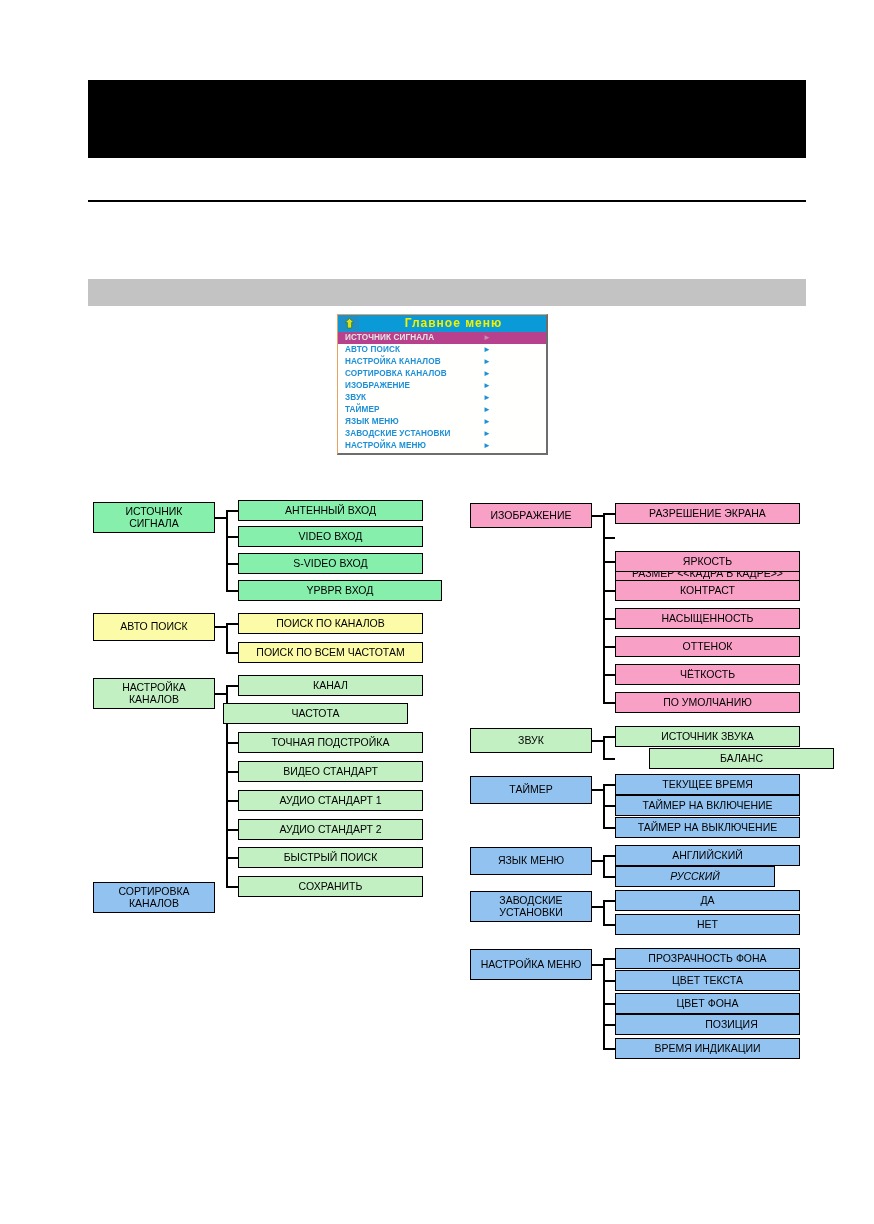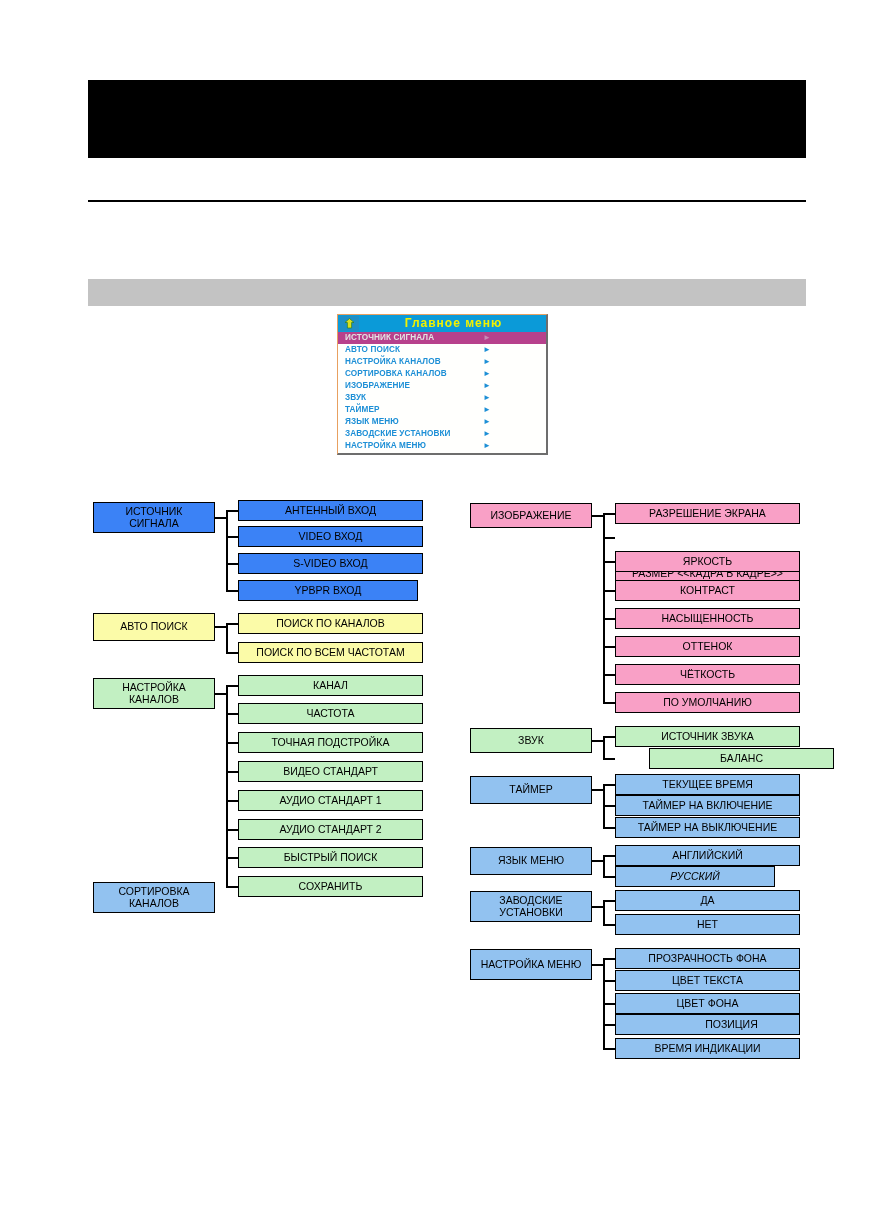--- a/index.html
+++ b/index.html
@@ -107,21 +107,21 @@
     border: 1.6px solid #000000;
     display: flex;
     align-items: center;
     justify-content: center;
     text-align: center;
     font-size: 10.5px;
     color: #000000;
     line-height: 11.5px;
     white-space: pre-line;
   }
-  .c-orange { background: #3b82f6; }
+  .c-orange { background: #86efac; }
   .c-yellow { background: #fbfba8; }
   .c-green  { background: #c2f0c2; }
   .c-blue   { background: #92c2f0; }
   .c-pink   { background: #f9a0c6; }
 
   
   .ln {
     position: absolute;
     background: #000000;
   }
@@ -213,36 +213,36 @@
 СИГНАЛА</div>
       <div class="ln" style="left: 215px; top: 517px; width: 13px; height: 2px;"></div>
       <div class="ln" style="left: 226px; top: 510px; width: 2px; height: 82px;"></div>
       <div class="ln" style="left: 226px; top: 510px; width: 12px; height: 2px;"></div>
       <div class="box c-orange" style="left: 238px; top: 500px; width: 185px; height: 21px;">АНТЕННЫЙ ВХОД</div>
       <div class="ln" style="left: 226px; top: 536px; width: 12px; height: 2px;"></div>
       <div class="box c-orange" style="left: 238px; top: 526px; width: 185px; height: 21px;">VIDEO ВХОД</div>
       <div class="ln" style="left: 226px; top: 563px; width: 12px; height: 2px;"></div>
       <div class="box c-orange" style="left: 238px; top: 553px; width: 185px; height: 21px;">S-VIDEO ВХОД</div>
       <div class="ln" style="left: 226px; top: 590px; width: 12px; height: 2px;"></div>
-      <div class="box c-orange" style="left: 238px; top: 580px; width: 180px; height: 21px;">YPBPR ВХОД</div>
+      <div class="box c-orange" style="left: 238px; top: 580px; width: 204px; height: 21px;">YPBPR ВХОД</div>
       <div class="box c-yellow" style="left: 93px; top: 613px; width: 122px; height: 28px;">АВТО ПОИСК</div>
       <div class="ln" style="left: 215px; top: 626px; width: 13px; height: 2px;"></div>
       <div class="ln" style="left: 226px; top: 623px; width: 2px; height: 31px;"></div>
       <div class="ln" style="left: 226px; top: 623px; width: 12px; height: 2px;"></div>
       <div class="box c-yellow" style="left: 238px; top: 613px; width: 185px; height: 21px;">ПОИСК ПО КАНАЛОВ</div>
       <div class="ln" style="left: 226px; top: 652px; width: 12px; height: 2px;"></div>
       <div class="box c-yellow" style="left: 238px; top: 642px; width: 185px; height: 21px;">ПОИСК ПО ВСЕМ ЧАСТОТАМ</div>
       <div class="box c-green" style="left: 93px; top: 678px; width: 122px; height: 31px;">НАСТРОЙКА
 КАНАЛОВ</div>
       <div class="ln" style="left: 215px; top: 693px; width: 13px; height: 2px;"></div>
       <div class="ln" style="left: 226px; top: 685px; width: 2px; height: 203px;"></div>
       <div class="ln" style="left: 226px; top: 685px; width: 12px; height: 2px;"></div>
       <div class="box c-green" style="left: 238px; top: 675px; width: 185px; height: 21px;">КАНАЛ</div>
       <div class="ln" style="left: 226px; top: 713px; width: 12px; height: 2px;"></div>
-      <div class="box c-green" style="left: 238px; top: 703px; width: 185px; height: 21px;">ЧАСТОТА</div>
+      <div class="box c-green" style="left: 223px; top: 703px; width: 185px; height: 21px;">ЧАСТОТА</div>
       <div class="ln" style="left: 226px; top: 742px; width: 12px; height: 2px;"></div>
       <div class="box c-green" style="left: 238px; top: 732px; width: 185px; height: 21px;">ТОЧНАЯ ПОДСТРОЙКА</div>
       <div class="ln" style="left: 226px; top: 771px; width: 12px; height: 2px;"></div>
       <div class="box c-green" style="left: 238px; top: 761px; width: 185px; height: 21px;">ВИДЕО СТАНДАРТ</div>
       <div class="ln" style="left: 226px; top: 800px; width: 12px; height: 2px;"></div>
       <div class="box c-green" style="left: 238px; top: 790px; width: 185px; height: 21px;">АУДИО СТАНДАРТ 1</div>
       <div class="ln" style="left: 226px; top: 829px; width: 12px; height: 2px;"></div>
       <div class="box c-green" style="left: 238px; top: 819px; width: 185px; height: 21px;">АУДИО СТАНДАРТ 2</div>
       <div class="ln" style="left: 226px; top: 857px; width: 12px; height: 2px;"></div>
       <div class="box c-green" style="left: 238px; top: 847px; width: 185px; height: 21px;">БЫСТРЫЙ ПОИСК</div>

